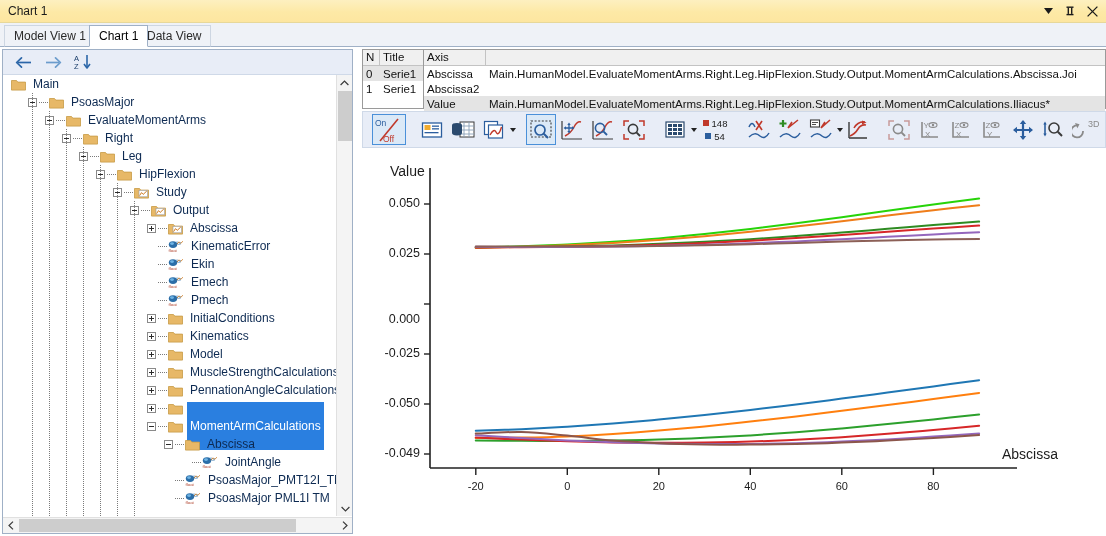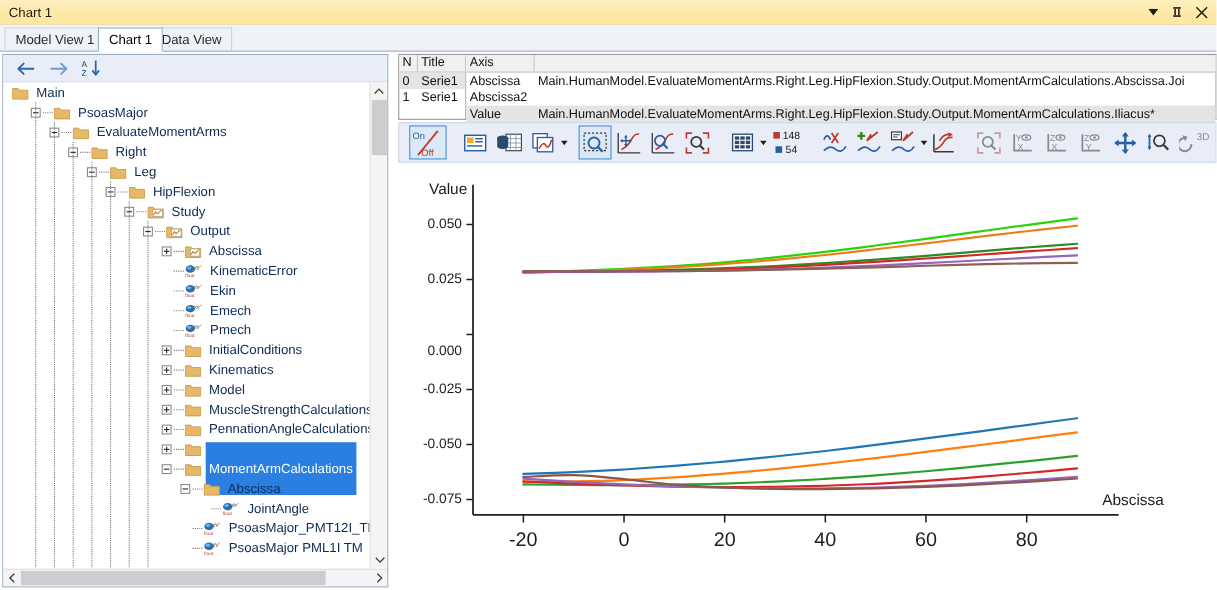--- a/index.html
+++ b/index.html
@@ -113,21 +113,21 @@
   .tbi.on { border:1px solid #4a90d9; background:#dbe9f7; }
   .tbsep { width:1px; height:24px; background:#b9c6d8; margin:0 5px; }
   .caret { width:11px; height:31px; display:flex; align-items:center; justify-content:center; }
   .caret::after { content:""; border-left:3.5px solid transparent; border-right:3.5px solid transparent; border-top:4px solid #222; }
 
   
   .chartarea { position:absolute; left:0; top:101px; width:744px; height:386px; background:#fff; overflow:hidden; }
   .ylabel { position:absolute; left:28px; top:13px; font-size:14px; color:#1c1c1c; }
   .xlabel { position:absolute; left:640px; top:296px; font-size:14px; color:#1c1c1c; }
   .ytick { position:absolute; text-align:right; width:56px; font-size:12.5px; color:#1c1c1c; }
-  .xtick { position:absolute; text-align:center; width:50px; font-size:18px; color:#1c1c1c; }
+  .xtick { position:absolute; text-align:center; width:50px; font-size:11px; color:#1c1c1c; }
 </style>
 </head>
 <body>
 
 <div id="app">
 
   <div class="titlebar">
     <div class="ttl">Chart 1</div>
     <div class="btns">
       <div class="tbtn">
@@ -803,21 +803,21 @@
           <path d="M113.76 287.60 C121.39 287.93,144.27 289.00,159.52 289.60 C174.77 290.20,190.03 290.73,205.28 291.20 C220.53 291.67,235.79 292.13,251.04 292.40 C266.29 292.67,281.55 292.77,296.80 292.80 C312.05 292.83,327.31 292.80,342.56 292.60 C357.81 292.40,373.07 292.07,388.32 291.60 C403.57 291.13,418.83 290.53,434.08 289.80 C449.33 289.07,464.59 288.20,479.84 287.20 C495.09 286.20,510.35 285.00,525.60 283.80 C540.85 282.60,556.11 281.33,571.36 280.00 C586.61 278.67,609.49 276.50,617.12 275.80" stroke="#d62728" stroke-width="2" fill="none" stroke-linecap="round"></path>
           <path d="M113.76 285.20 C121.39 285.67,144.27 287.13,159.52 288.00 C174.77 288.87,190.03 289.70,205.28 290.40 C220.53 291.10,235.79 291.70,251.04 292.20 C266.29 292.70,281.55 293.10,296.80 293.40 C312.05 293.70,327.31 293.90,342.56 294.00 C357.81 294.10,373.07 294.13,388.32 294.00 C403.57 293.87,418.83 293.60,434.08 293.20 C449.33 292.80,464.59 292.23,479.84 291.60 C495.09 290.97,510.35 290.23,525.60 289.40 C540.85 288.57,556.11 287.60,571.36 286.60 C586.61 285.60,609.49 283.93,617.12 283.40" stroke="#9467bd" stroke-width="2" fill="none" stroke-linecap="round"></path>
           <path d="M113.76 283.60 C121.39 283.33,144.27 281.67,159.52 282.00 C174.77 282.33,190.03 284.17,205.28 285.60 C220.53 287.03,235.79 289.33,251.04 290.60 C266.29 291.87,281.55 292.57,296.80 293.20 C312.05 293.83,327.31 294.17,342.56 294.40 C357.81 294.63,373.07 294.67,388.32 294.60 C403.57 294.53,418.83 294.33,434.08 294.00 C449.33 293.67,464.59 293.17,479.84 292.60 C495.09 292.03,510.35 291.37,525.60 290.60 C540.85 289.83,556.11 288.93,571.36 288.00 C586.61 287.07,609.49 285.50,617.12 285.00" stroke="#8c564b" stroke-width="2" fill="none" stroke-linecap="round"></path>
         </svg>
       <div id="yticks">
           <div class="ytick" style="left: 2px; top: 46px;">0.050</div>
           <div class="ytick" style="left: 2px; top: 96px;">0.025</div>
           <div class="ytick" style="left: 2px; top: 146px; margin-top: 16px;">0.000</div>
           <div class="ytick" style="left: 2px; top: 196px;">-0.025</div>
           <div class="ytick" style="left: 2px; top: 246px;">-0.050</div>
-          <div class="ytick" style="left: 2px; top: 296px;">-0.075</div>
+          <div class="ytick" style="left: 2px; top: 296px;">-0.049</div>
         </div>
       <div id="xticks">
           <div class="xtick" style="left: 88.76px; top: 330px;">-20</div>
           <div class="xtick" style="left: 180.28px; top: 330px;">0</div>
           <div class="xtick" style="left: 271.8px; top: 330px;">20</div>
           <div class="xtick" style="left: 363.32px; top: 330px;">40</div>
           <div class="xtick" style="left: 454.84px; top: 330px;">60</div>
           <div class="xtick" style="left: 546.36px; top: 330px;">80</div>
         </div>
     </div>

